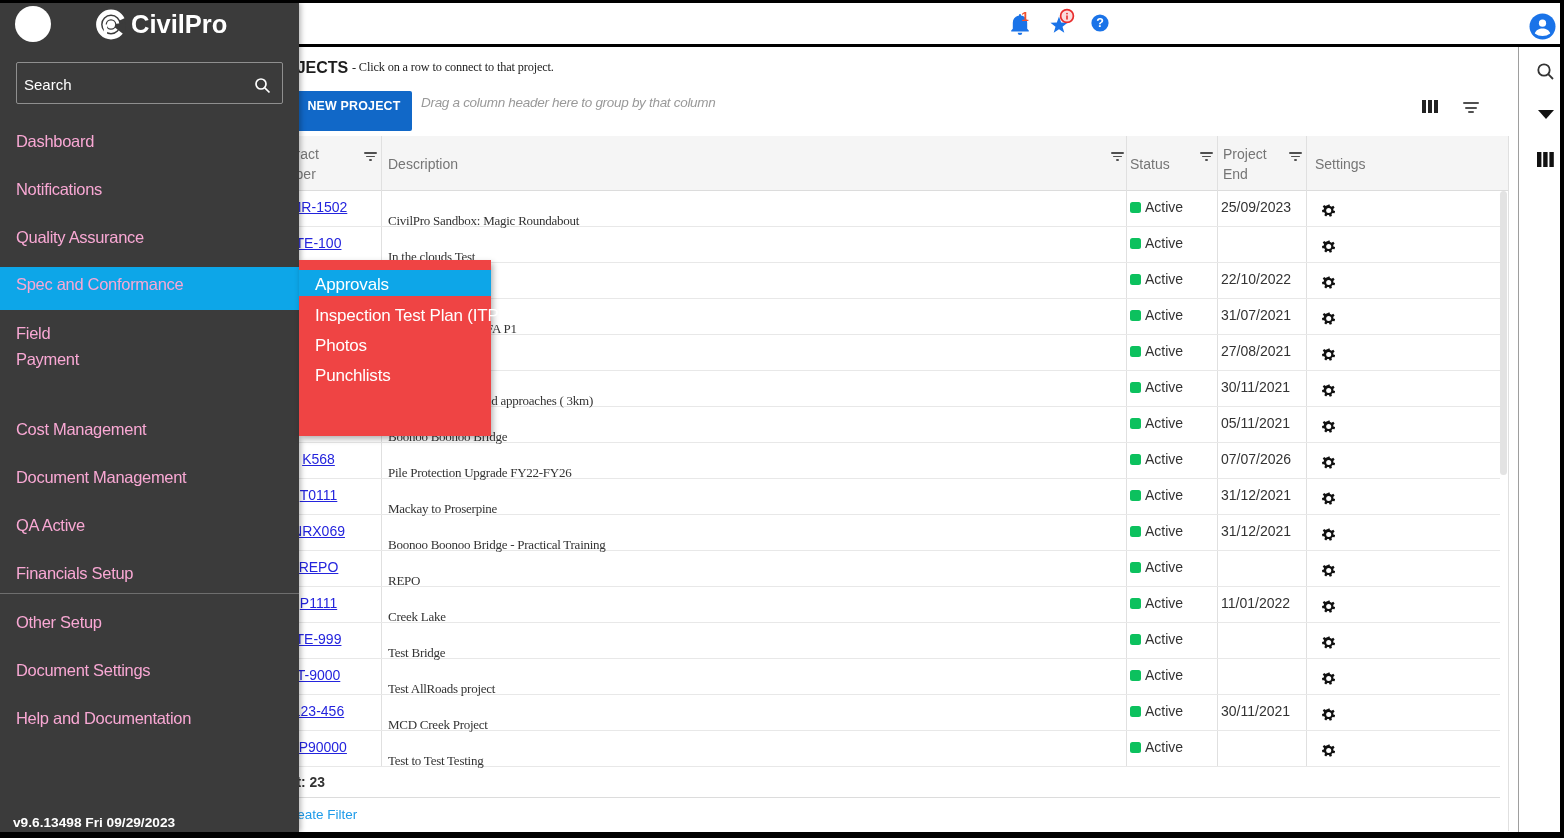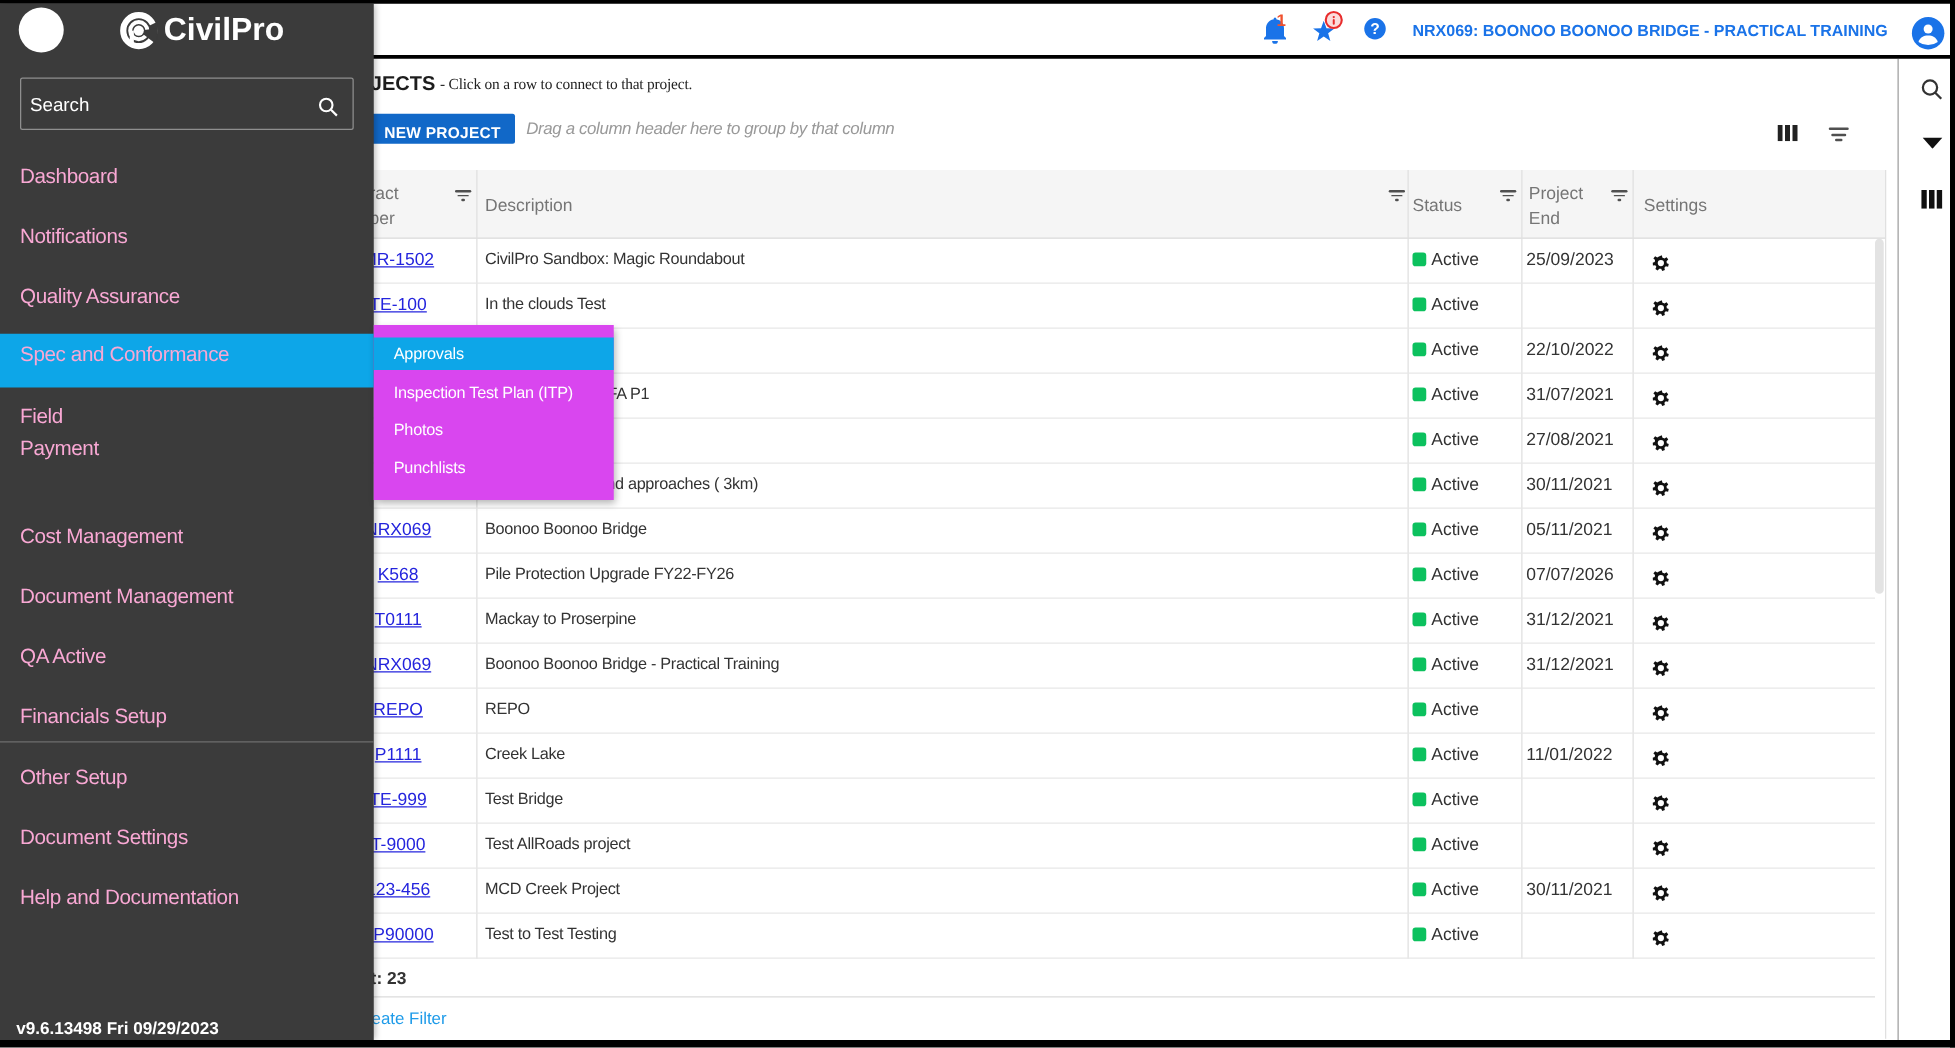--- a/index.html
+++ b/index.html
@@ -10,33 +10,33 @@
   #frame-top { left:0; top:0; width:1564px; height:3px; background:#000; z-index:60; }
   #frame-right { right:0; top:0; width:4px; height:838px; background:#000; z-index:60; }
   #frame-bottom { left:0; top:832px; width:1564px; height:6px; background:#000; z-index:60; }
   
   #topbar { left:0; top:3px; width:1564px; height:44px; background:#fff; border-bottom:3px solid #000; z-index:30; }
   #title { left:1130px; top:14px; width:390px; color:#1a73e8; font-weight:bold; font-size:12.8px; letter-spacing:0; white-space:nowrap; }
   
   #main { left:0; top:0; width:1560px; height:832px; background:#fff; z-index:1; }
   #pagetitle { left:262px; top:59px; font-size:16px; font-weight:bold; color:#1d1d1d; }
   #pagesub { left:352px; top:60px; font-size:12.3px; letter-spacing:-0.15px; color:#222;font-family:Liberation Serif, serif; }
-  #newproj { left:296px; top:91px; width:116px; height:24px; background:#1168c8; border-radius:2px;
+  #newproj { left:296px; top:91px; width:116px; height:40px; background:#1168c8; border-radius:2px;
      color:#fff; font-size:12.4px; font-weight:bold; letter-spacing:0.2px; text-align:center; line-height:31px; }
   #dragtext { left:421px; top:95px; font-size:13.5px; letter-spacing:-0.3px; font-style:italic; color:#999; }
   
   #grid { left:256px; top:136px; width:1253px; height:695px; }
   #ghead { position:absolute; left:0; top:0; width:1252px; height:55px; background:#f5f5f5;
      border-bottom:1px solid #dcdcdc; color:#757575; font-size:14px; }
   .htxt { position:absolute; white-space:nowrap; line-height:20px; }
   .vline { position:absolute; width:1px; background:#e0e0e0; }
   .row { position:absolute; left:0; width:1244px; height:36px; border-bottom:1px solid #e8e8e8; font-size:14px; color:#333; }
   .rlink { position:absolute; left:0; width:125px; text-align:center; top:8px; }
   .rlink a { color:#2424dd; text-decoration:underline; }
-  .rdesc { position:absolute; left:132px; top:8px; white-space:nowrap; font-size:13px; letter-spacing:-0.25px; }
+  .rdesc { position:absolute; left:132px; top:22px; white-space:nowrap; font-size:13px; letter-spacing:-0.25px;font-family:Liberation Serif, serif; }
   .rstat { position:absolute; left:874px; top:8px; }
   .sq { display:inline-block; width:11px; height:11px; background:#0cc15e; border-radius:2.5px; vertical-align:-1px; margin-right:4px; }
   .rdate { position:absolute; left:965px; top:8px; }
   .rgear { position:absolute; left:1066px; top:13px; }
   
   .ficon { position:absolute; width:13px; height:9px; }
   .ficon i { position:absolute; display:block; background:#505050; height:1.6px; border-radius:1px; }
   .ficon .l1 { left:0; right:0; top:0; }
   .ficon .l2 { left:2px; right:2px; top:3.5px; }
   .ficon .l3 { left:5px; right:5px; top:7px; }
@@ -46,22 +46,22 @@
   #drawer { left:0; top:3px; width:299px; height:829px; background:#3b3b3b; z-index:40; color:#fff; box-shadow:2px 0 5px rgba(0,0,0,0.28); }
   #wcircle { left:15px; top:3px; width:36px; height:36px; border-radius:50%; background:#fff; }
   #logotext { left:131px; top:7px; font-size:25.5px; font-weight:600; letter-spacing:0; color:#fff; }
   #searchbox { left:16px; top:59px; width:267px; height:42px; border:1px solid #8f8f8f; border-radius:2px; }
   #searchtxt { left:24px; top:73px; font-size:15px; color:#fff; }
   .mitem { position:absolute; left:16px; font-size:16.5px; letter-spacing:-0.3px; color:#f9a8d4; }
   #mhl { left:0; top:264px; width:299px; height:43px; background:#0da6e8; }
   #mdivider { left:0; top:590px; width:299px; height:1px; background:#6e6e6e; }
   #version { left:13px; top:812px; font-size:13.7px; font-weight:bold; color:#fff; }
   
-  #popup { left:299px; top:260px; width:191.5px; height:140px; background:#d946ef; z-index:50;
-     box-shadow:2px 3px 6px rgba(0,0,0,0.3); color:#fff; font-size:13px; letter-spacing:-0.2px; font-weight:500; }
+  #popup { left:299px; top:260px; width:191.5px; height:176px; background:#ef4444; z-index:50;
+     box-shadow:2px 3px 6px rgba(0,0,0,0.3); color:#fff; font-size:17px; letter-spacing:-0.2px; font-weight:500; }
   #popup .hl { position:absolute; left:0; top:10px; width:191.5px; height:26px; background:#0da6e8; }
   #popup div.it { position:absolute; left:16px; white-space:nowrap; }
 </style>
 </head>
 <body>
 <div class="abs" id="main">
   <div class="abs" id="pagetitle">PROJECTS</div>
   <div class="abs" id="pagesub">- Click on a row to connect to that project.</div>
   <div class="abs" id="newproj">NEW PROJECT</div>
   <div class="abs" id="dragtext">Drag a column header here to group by that column</div>
@@ -300,21 +300,20 @@
     <path fill="#1a73e8" d="M11 10.5 L13.18 16.51 L19.56 16.72 L14.52 20.64 L16.29 26.78 L11 23.2 L5.71 26.78 L7.48 20.64 L2.44 16.72 L8.82 16.51 Z"></path>
     <circle cx="19" cy="10" r="6.4" fill="#fbdcdc" stroke="#e82c2c" stroke-width="1.7"></circle>
     <circle cx="19" cy="7.6" r="0.9" fill="#e82c2c"></circle>
     <rect x="18.2" y="9.2" width="1.6" height="4.6" rx="0.8" fill="#e82c2c"></rect>
   </svg>
 
   <svg class="abs" style="left:1091px; top:11px" width="18" height="18" viewBox="0 0 18 18">
     <circle cx="9" cy="9" r="8.6" fill="#1a73e8"></circle>
     <text x="9" y="13.4" font-size="12.5" font-weight="bold" fill="#fff" text-anchor="middle" font-family="Liberation Sans, sans-serif">?</text>
   </svg>
-  <div class="abs" id="title">NRX069: BOONOO BOONOO BRIDGE - PRACTICAL TRAINING</div>
 
   <svg class="abs" style="left:1529px; top:10px" width="27" height="27" viewBox="0 0 27 27">
     <circle cx="13.5" cy="13.5" r="13" fill="#1a73e8"></circle>
     <circle cx="13.5" cy="10.2" r="3.6" fill="#fff"></circle>
     <path fill="#fff" d="M5.8 20.5 C7 16.8 10 15.4 13.5 15.4 C17 15.4 20 16.8 21.2 20.5 A13 13 0 0 1 5.8 20.5 Z"></path>
   </svg>
 </div>
 <div class="abs" id="drawer">
   <div class="abs" id="wcircle"></div>
 

